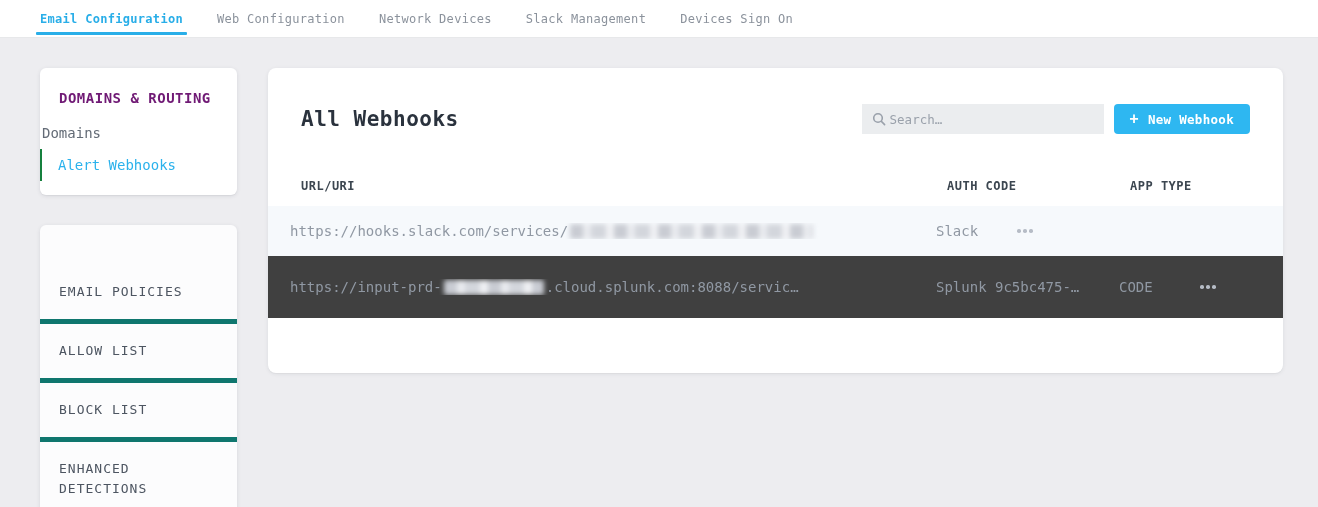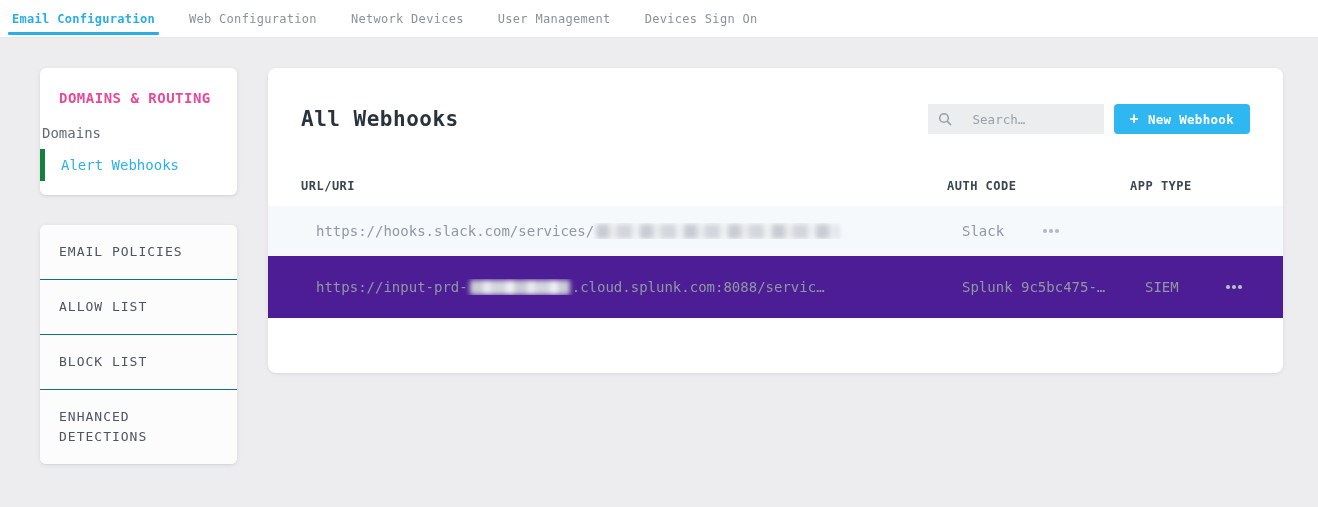--- a/index.html
+++ b/index.html
@@ -17,73 +17,73 @@
     display: flex; align-items: center;
     padding-left: 10px; gap: 30px;
   }
   .tab {
     position: relative; height: 100%;
     display: flex; align-items: center;
     font-size: 12px; font-weight: 500;
     color: #8b929c; letter-spacing: 0.3px;
     padding: 0 2px; cursor: pointer; white-space: nowrap;
   }
-  .tab.active { color: #29aee8; font-weight: 700; }
+  .tab.active { color: #29aee8; font-weight: 700; margin-left: 28px; }
   .tab.active::after {
     content: ""; position: absolute; left: -2px; right: -2px; bottom: 2px;
     height: 3px; background: #29aee8; border-radius: 1px;
   }
 
   
   .content { display: flex; align-items: flex-start; padding: 30px 35px 0 40px; gap: 31px; }
   .sidebar { width: 197px; flex: none; }
 
   .card {
     background: #ffffff; border-radius: 6px;
     box-shadow: 0 1px 4px rgba(25,35,55,0.10), 0 1px 1px rgba(0,0,0,0.04);
   }
   .card.routing { padding: 22px 0 14px; }
   .routing-title {
-    font-size: 14px; font-weight: 700; color: #ec4899;
+    font-size: 14px; font-weight: 700; color: #701a75;
     letter-spacing: 0.5px; margin: 0 19px 10px; line-height: 17px;
   }
   .side-item {
     display: flex; align-items: center; height: 32px;
     padding-left: 2px; font-size: 14px; color: #636b76; cursor: pointer;
   }
   .side-item.active {
-    color: #2bb2ec; border-left: 5px solid #15803d; padding-left: 16px;
+    color: #2bb2ec; border-left: 2px solid #15803d; padding-left: 16px;
   }
 
   .card.stack { margin-top: 30px; overflow: hidden; background: #fcfcfd; }
   .stack-section {
     padding: 17px 19px; font-size: 13px; letter-spacing: 1px;
     color: #4d5561; line-height: 20px; cursor: pointer;
-    border-top: 1px solid #0f766e; background: #fcfcfd;
-  }
-  .stack-section:first-child { border-top: none; }
+    border-top: 5px solid #0f766e; background: #fcfcfd;
+  }
+  .stack-section:first-child { border-top: none; margin-top: 40px; }
 
   
   .panel {
     flex: 1; height: 305px; background: #ffffff; border-radius: 8px;
     box-shadow: 0 1px 4px rgba(25,35,55,0.08), 0 1px 1px rgba(0,0,0,0.03);
     padding: 0 33px; overflow: hidden;
   }
   .panel-header {
     display: flex; align-items: center; justify-content: space-between;
     padding-top: 36px;
   }
   .panel-title {
     font-size: 21px; font-weight: 700; color: #2a323d; letter-spacing: 0.5px;
     line-height: 25px;
   }
   .controls { display: flex; align-items: center; gap: 10px; }
   .searchbox {
-    width: 176px; height: 30px; background: #ebedef; border-radius: 0;
-    display: flex; align-items: center; padding: 0 10px; gap: 21px;
+    width: 242px; height: 30px; background: #ebedef; border-radius: 0;
+    display: flex; align-items: center; padding: 0 10px; gap: 4px;
   }
   .searchbox svg { flex: none; display: block; }
   .searchbox input {
     border: none; background: transparent; outline: none;
     font-family: inherit; font-size: 12.5px; color: #6d7580; width: 100%;
   }
   .searchbox input::placeholder { color: #9aa1ab; opacity: 1; }
   .new-btn {
     height: 30px; border: none; border-radius: 4px; background: #2eb7f1;
     color: #ffffff; font-family: inherit; font-size: 12.5px; font-weight: 600;
@@ -94,24 +94,24 @@
 
   
   .table { margin-top: 32px; }
   .thead {
     display: flex; align-items: center; height: 40px;
     font-size: 12px; font-weight: 700; color: #3c4650; letter-spacing: 0.5px;
   }
   .trow {
     display: flex; align-items: center;
     font-size: 14px; color: #9098a3;
-    margin: 0 -33px; padding: 0 48px;
+    margin: 0 -33px; padding: 0 22px;
   }
   .trow.striped { background: #f6f9fc; height: 50px; }
-  .trow.plain { height: 62px; background: #4c1d95; }
+  .trow.plain { height: 62px; background: #404040; }
   .col-url  { width: 646px; flex: none; display: flex; align-items: center; white-space: nowrap; overflow: hidden; }
   .col-auth { width: 183px; flex: none; white-space: nowrap; overflow: hidden; }
   .col-app  { width: 77px;  flex: none; }
   .col-menu { flex: 1; display: flex; align-items: center; }
 
   .redacted {
     display: inline-block; height: 15px; border-radius: 2px;
     filter: blur(2.5px); flex: none; margin-left: 2px; margin-right: 2px;
     background: repeating-linear-gradient(90deg,
       #c9ccd3 0 13px, #e9ebef 13px 21px, #d3d6dc 21px 36px, #f0f1f4 36px 44px);
@@ -128,21 +128,21 @@
     background: #b6bcc6; display: block;
   }
 </style>
 </head>
 <body>
 
 <header class="topbar">
   <div class="tab active">Email Configuration</div>
   <div class="tab">Web Configuration</div>
   <div class="tab">Network Devices</div>
-  <div class="tab">User Management</div>
+  <div class="tab">Slack Management</div>
   <div class="tab">Devices Sign On</div>
 </header>
 
 <div class="content">
 
   <aside class="sidebar">
     <div class="card routing">
       <h3 class="routing-title">DOMAINS &amp; ROUTING</h3>
       <div class="side-item">Domains</div>
       <div class="side-item active">Alert Webhooks</div>
@@ -198,21 +198,21 @@
         </div>
       </div>
 
       <div class="trow plain">
         <div class="col-url">
           <span>https://input-prd-</span>
           <span class="redacted r2"></span>
           <span>.cloud.splunk.com:8088/servic…</span>
         </div>
         <div class="col-auth">Splunk 9c5bc475-…</div>
-        <div class="col-app">SIEM</div>
+        <div class="col-app">CODE</div>
         <div class="col-menu">
           <button class="dots-btn">
               <i></i>
               <i></i>
               <i></i>
             </button>
         </div>
       </div>
     </div>
   </main>

